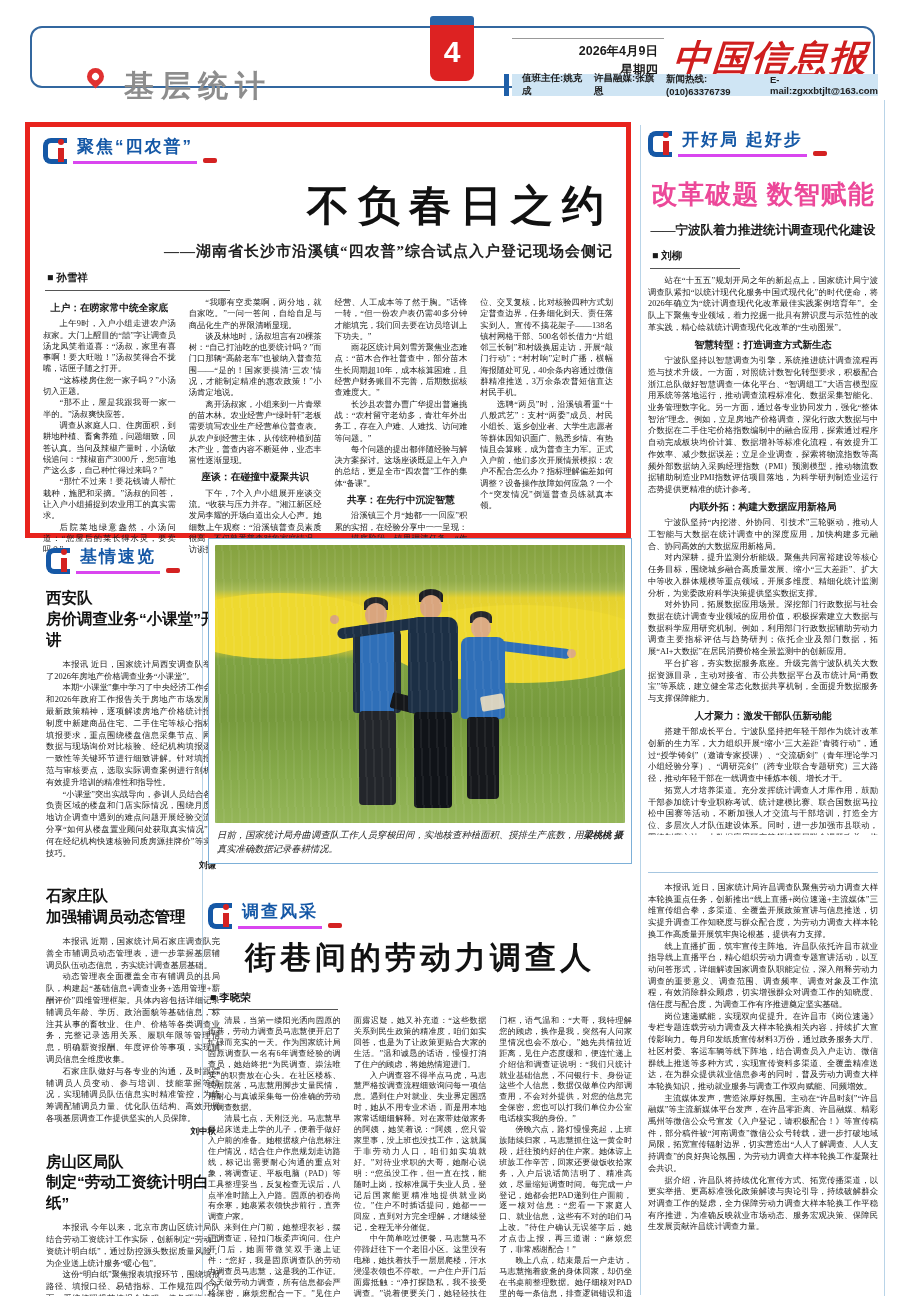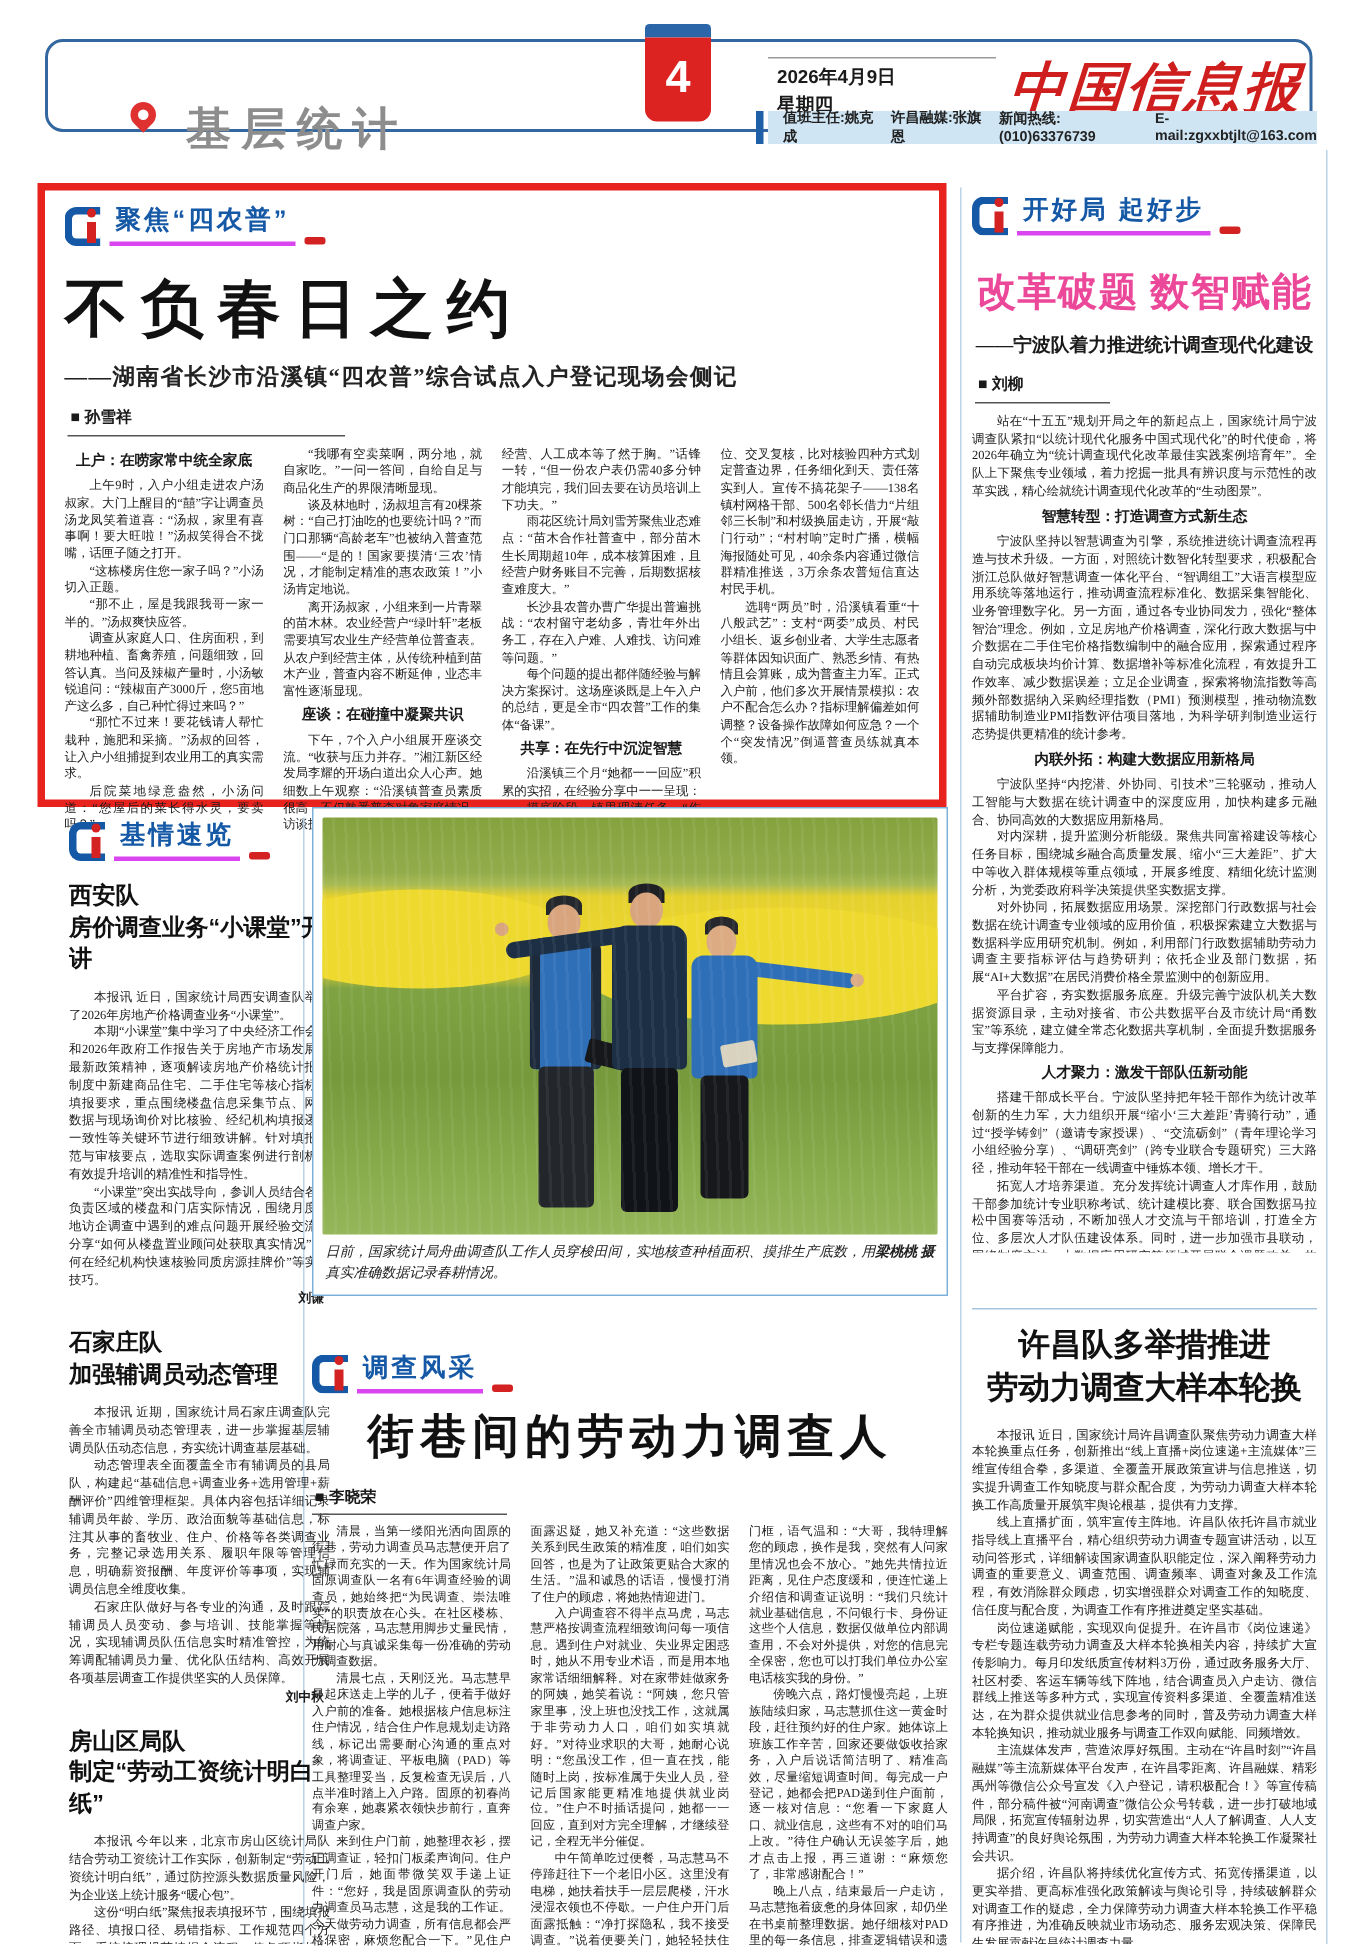--- a/index.html
+++ b/index.html
@@ -7,37 +7,37 @@
   .page { position:relative; width:900px; height:1300px; overflow:hidden; background:#fff; }
 
   
   .mast-box { position:absolute; left:30px; top:26px; width:845px; height:62px; border:2px solid #33679f; border-radius:12px; background:#fff; }
   .pin { position:absolute; left:55px; top:40px; width:17px; height:17px; background:#e03131; border-radius:50% 50% 50% 0; transform:rotate(-45deg); }
   .pin::after { content:""; position:absolute; left:5px; top:5px; width:7px; height:7px; background:#fff; border-radius:50%; }
   .section-name { position:absolute; left:92px; top:38px; font-size:30px; font-weight:bold; color:#8d8d8d; letter-spacing:7px; font-family:"Liberation Sans","DejaVu Sans",sans-serif; }
   .page-tab { position:absolute; left:430px; top:16px; width:44px; text-align:center; }
   .page-tab .cap { height:9px; background:#2a66a8; border-radius:3px 3px 0 0; }
   .page-tab .num { height:56px; background:#dd2222; color:#fff; font-size:30px; font-weight:bold; line-height:54px; border-radius:0 0 8px 8px; font-family:"Liberation Sans","DejaVu Sans",sans-serif; }
-  .date-block { position:absolute; left:512px; top:38px; width:152px; border-top:1px solid #999; border-bottom:1px solid #999; padding:3px 6px; font-size:12.5px; font-weight:bold; line-height:1.5; font-family:"Liberation Sans","DejaVu Sans",sans-serif; }
+  .date-block { position:absolute; left:512px; top:38px; width:152px; border-top:1px solid #999; border-bottom:1px solid #999; padding:3px 6px; font-size:12.5px; font-weight:bold; line-height:1.5; font-family:"Liberation Sans","DejaVu Sans",sans-serif;text-align:right; }
   .paper-logo { position:absolute; right:32px; top:34px; font-size:37px; font-weight:900; color:#cf1e1e; font-style:italic; letter-spacing:2px; font-family:"Liberation Serif","DejaVu Serif",serif; transform:skewX(-4deg); }
   .info-strip { position:absolute; left:512px; top:74px; width:366px; height:22px; background:#cfe5f4; display:flex; align-items:center; gap:10px; padding-left:10px; font-size:9.5px; font-weight:bold; color:#222; font-family:"Liberation Sans","DejaVu Sans",sans-serif; }
   .info-strip .bar { position:absolute; left:-8px; top:0; width:5px; height:22px; background:#1f5fa8; }
 
   
   .ci-tag { display:flex; align-items:flex-end; gap:6px; }
   .ci-mark { position:relative; width:24px; height:26px; flex:0 0 auto; }
   .ci-mark .c { position:absolute; inset:0; border:5px solid #1558a6; border-right:none; border-radius:8px 0 0 8px; }
   .ci-mark .idot { position:absolute; right:3px; top:1px; width:6px; height:6px; background:#d42222; border-radius:50%; }
   .ci-mark .istem { position:absolute; right:3px; top:10px; width:6px; height:14px; background:#d42222; }
   .ci-text { font-size:17px; font-weight:bold; color:#1558a6; letter-spacing:2px; border-bottom:3px solid #d946ef; padding:0 4px 3px 4px; font-family:"Liberation Sans","DejaVu Sans",sans-serif; }
   .ci-dash { width:14px; height:5px; background:#d42222; border-radius:2px; margin-bottom:1px; }
 
   
   .focus-box { position:absolute; left:25px; top:122px; width:606px; height:416px; border:5px solid #e8231d; background:#fff; padding:8px 13px 6px 13px; }
-  .focus-head { text-align:left;margin-top:14px; }
+  .focus-head { text-align:right;margin-top:14px; }
   .focus-headline { font-size:42px; font-weight:900; letter-spacing:9px; margin-top:2px; color:#111; }
   .focus-subtitle { font-size:15px; font-weight:bold; margin-top:8px; letter-spacing:1px; color:#222; }
   .author-row { font-size:10.5px; font-weight:bold; border-bottom:1.5px solid #555; width:185px; padding:6px 2px 5px 2px; margin:4px 0 6px 2px; font-family:"Liberation Sans","DejaVu Sans",sans-serif; }
   .focus-body { height:281px; column-count:4; column-gap:13px; overflow:hidden; text-align:justify; font-size:8.3px; line-height:11.3px; }
   .focus-body p, .col-body p { text-indent:2em; margin:0; }
   .sub-head { text-align:center; font-weight:bold; font-size:9.8px; margin:5px 0; text-indent:0 !important; font-family:"Liberation Sans","DejaVu Sans",sans-serif; }
 
   
   .right-col { position:absolute; left:648px; top:128px; width:230px; }
   .right-headline { text-align:center; font-size:26px; font-weight:900; letter-spacing:1px; margin-top:20px; color:#ec4899; }
@@ -153,24 +153,20 @@
       <div class="sub-head">智慧转型：打造调查方式新生态</div>
       <span><p>宁波队坚持以智慧调查为引擎，系统推进统计调查流程再造与技术升级。一方面，对照统计数智化转型要求，积极配合浙江总队做好智慧调查一体化平台、“智调组工”大语言模型应用系统等落地运行，推动调查流程标准化、数据采集智能化、业务管理数字化。另一方面，通过各专业协同发力，强化“整体智治”理念。例如，立足房地产价格调查，深化行政大数据与中介数据在二手住宅价格指数编制中的融合应用，探索通过程序自动完成板块均价计算、数据增补等标准化流程，有效提升工作效率、减少数据误差；立足企业调查，探索将物流指数等高频外部数据纳入采购经理指数（PMI）预测模型，推动物流数据辅助制造业PMI指数评估项目落地，为科学研判制造业运行态势提供更精准的统计参考。</p></span>
       <div class="sub-head">内联外拓：构建大数据应用新格局</div>
       <span><p>宁波队坚持“内挖潜、外协同、引技术”三轮驱动，推动人工智能与大数据在统计调查中的深度应用，加快构建多元融合、协同高效的大数据应用新格局。</p><p>对内深耕，提升监测分析能级。聚焦共同富裕建设等核心任务目标，围绕城乡融合高质量发展、缩小“三大差距”、扩大中等收入群体规模等重点领域，开展多维度、精细化统计监测分析，为党委政府科学决策提供坚实数据支撑。</p><p>对外协同，拓展数据应用场景。深挖部门行政数据与社会数据在统计调查专业领域的应用价值，积极探索建立大数据与数据科学应用研究机制。例如，利用部门行政数据辅助劳动力调查主要指标评估与趋势研判；依托企业及部门数据，拓展“AI+大数据”在居民消费价格全景监测中的创新应用。</p><p>平台扩容，夯实数据服务底座。升级完善宁波队机关大数据资源目录，主动对接省、市公共数据平台及市统计局“甬数宝”等系统，建立健全常态化数据共享机制，全面提升数据服务与支撑保障能力。</p></span>
       <div class="sub-head">人才聚力：激发干部队伍新动能</div>
       <span><p>搭建干部成长平台。宁波队坚持把年轻干部作为统计改革创新的生力军，大力组织开展“缩小‘三大差距’青骑行动”，通过“授学铸剑”（邀请专家授课）、“交流砺剑”（青年理论学习小组经验分享）、“调研亮剑”（跨专业联合专题研究）三大路径，推动年轻干部在一线调查中锤炼本领、增长才干。</p><p>拓宽人才培养渠道。充分发挥统计调查人才库作用，鼓励干部参加统计专业职称考试、统计建模比赛、联合国数据马拉松中国赛等活动，不断加强人才交流与干部培训，打造全方位、多层次人才队伍建设体系。同时，进一步加强市县联动，围绕制度方法、大数据应用研究等领域开展联合课题攻关，构建上下贯通、协同共进的改革创新生态，为统计调查现代化改革提供源源不断的智力支撑。</p></span>
     </div>
   </div>
 
   <div class="xuchang">
-    <div class="x-head">
-      <div>许昌队多举措推进</div>
-      <div>劳动力调查大样本轮换</div>
-    </div>
     <div class="x-body">
       <span><p>本报讯 近日，国家统计局许昌调查队聚焦劳动力调查大样本轮换重点任务，创新推出“线上直播+岗位速递+主流媒体”三维宣传组合拳，多渠道、全覆盖开展政策宣讲与信息推送，切实提升调查工作知晓度与群众配合度，为劳动力调查大样本轮换工作高质量开展筑牢舆论根基，提供有力支撑。</p><p>线上直播扩面，筑牢宣传主阵地。许昌队依托许昌市就业指导线上直播平台，精心组织劳动力调查专题宣讲活动，以互动问答形式，详细解读国家调查队职能定位，深入阐释劳动力调查的重要意义、调查范围、调查频率、调查对象及工作流程，有效消除群众顾虑，切实增强群众对调查工作的知晓度、信任度与配合度，为调查工作有序推进奠定坚实基础。</p><p>岗位速递赋能，实现双向促提升。在许昌市《岗位速递》专栏专题连载劳动力调查及大样本轮换相关内容，持续扩大宣传影响力。每月印发纸质宣传材料3万份，通过政务服务大厅、社区村委、客运车辆等线下阵地，结合调查员入户走访、微信群线上推送等多种方式，实现宣传资料多渠道、全覆盖精准送达，在为群众提供就业信息参考的同时，普及劳动力调查大样本轮换知识，推动就业服务与调查工作双向赋能、同频增效。</p><p>主流媒体发声，营造浓厚好氛围。主动在“许昌时刻”“许昌融媒”等主流新媒体平台发声，在许昌零距离、许昌融媒、精彩禹州等微信公众号宣发《入户登记，请积极配合！》等宣传稿件，部分稿件被“河南调查”微信公众号转载，进一步打破地域局限，拓宽宣传辐射边界，切实营造出“人人了解调查、人人支持调查”的良好舆论氛围，为劳动力调查大样本轮换工作凝聚社会共识。</p><p>据介绍，许昌队将持续优化宣传方式、拓宽传播渠道，以更实举措、更高标准强化政策解读与舆论引导，持续破解群众对调查工作的疑虑，全力保障劳动力调查大样本轮换工作平稳有序推进，为准确反映就业市场动态、服务宏观决策、保障民生发展贡献许昌统计调查力量。</p></span>
       
     </div>
   </div>
 
   <div class="briefs">
     <div class="ci-tag">
       <span class="ci-mark">
           <span class="c"></span>

